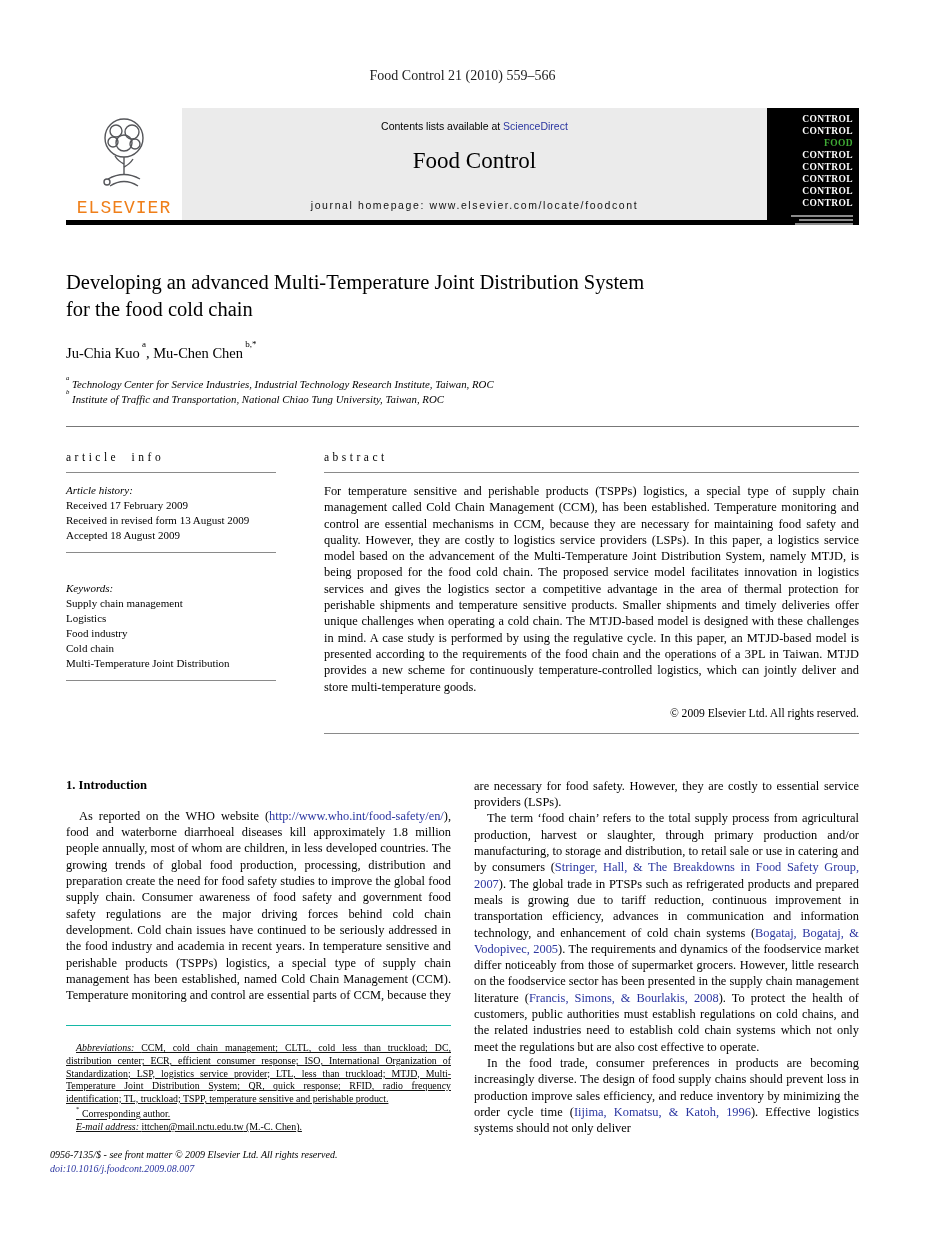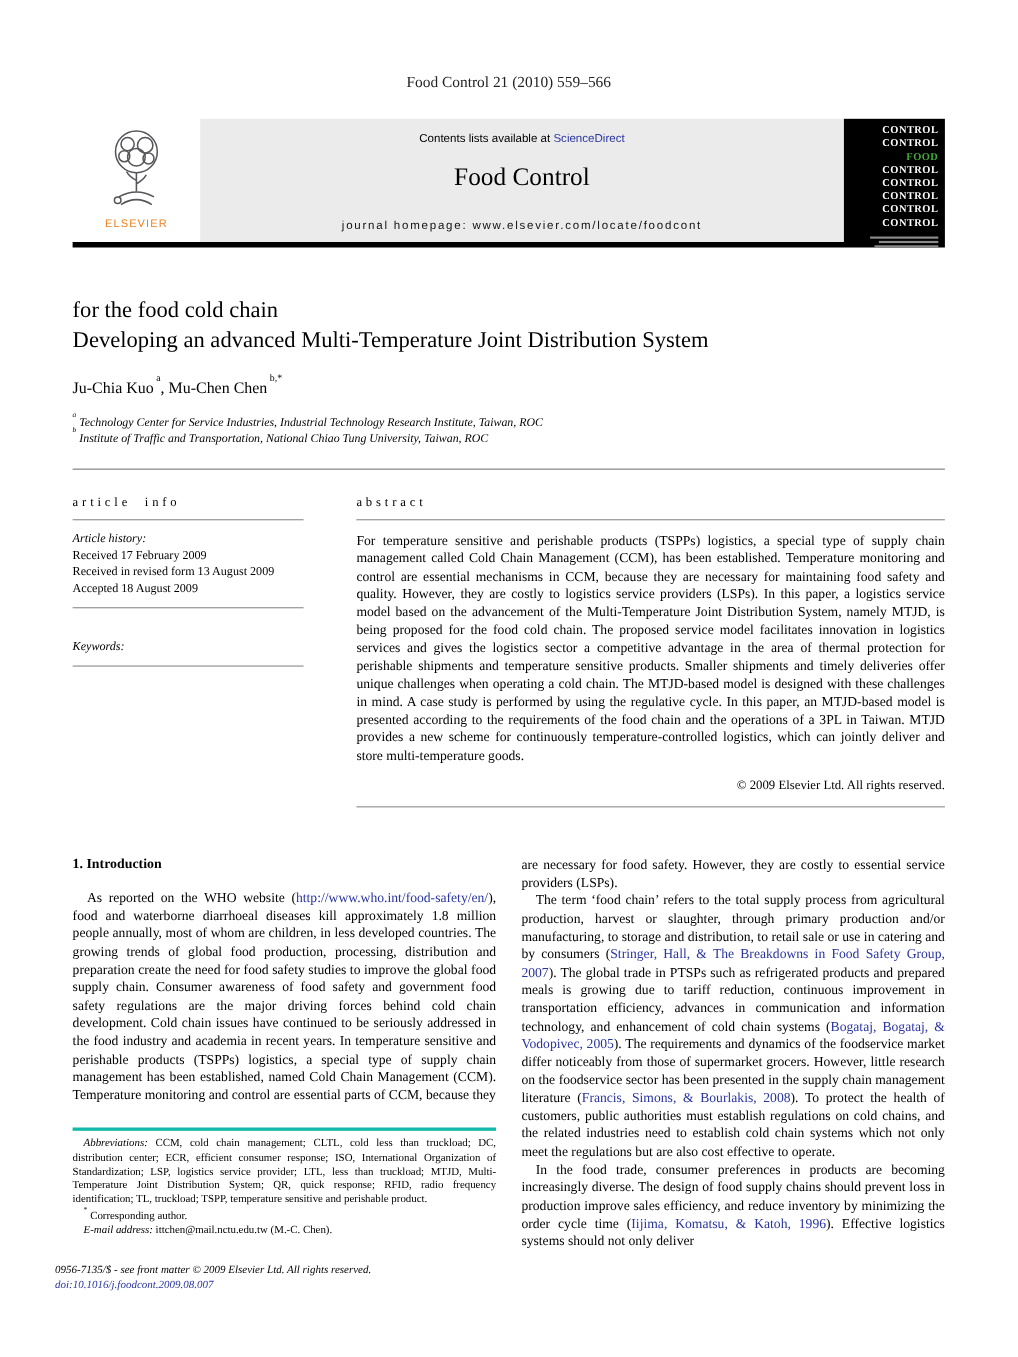--- a/index.html
+++ b/index.html
@@ -7,21 +7,21 @@
   body { font-family:"Liberation Serif", serif; color:#111; }
   .page { position:relative; width:925px; height:1234px; margin:0 auto; background:#fff; overflow:hidden; }
   .content { position:absolute; left:66px; width:793px; top:0; }
 
   
   .jref { padding-top:68px; text-align:center; font-size:14px; color:#222; }
 
   
   .banner { display:flex; margin-top:24px; height:112px; }
   .logo-box { width:116px; background:#fff; display:flex; flex-direction:column; align-items:center; justify-content:flex-start; padding-top:4px; }
-  .els-text { font-size:10px; letter-spacing:1px; color:var(--elsevier-orange,#ef7f1a); margin-top:2px; font-family:Liberation Sans, sans-serif; }
+  .els-text { font-size:18px; letter-spacing:1px; color:var(--elsevier-orange,#ef7f1a); margin-top:2px; font-family:Liberation Mono, monospace; }
   .banner-mid { flex:1; background:var(--banner-gray,#ebebeb); position:relative; text-align:center; padding-top:12px; }
   .contents-line { font-family:"Liberation Sans",sans-serif; font-size:10.5px; color:#000; }
   .contents-line .lnk { color:var(--link-blue,#2a35a0); }
   .jtitle { font-size:23px; margin-top:16px; color:#000; }
   .homepage { position:absolute; bottom:9px; left:0; right:0; font-family:"Liberation Sans",sans-serif; font-size:10.5px; letter-spacing:1.6px; color:#111; }
   .cover-box { width:92px; background:#000; display:flex; flex-direction:column; padding:5px 6px 4px 6px; }
   .cover-lines div { text-align:right; color:#fff; font-size:9.5px; font-weight:bold; line-height:12px; letter-spacing:0.4px; }
   .cover-lines .grn { color:var(--food-green,#3faa35); }
   .cover-fine { margin-top:4px; }
   .cover-fine i { display:block; height:2px; background:#8a8a8a; margin:2px 0 2px auto; }
@@ -58,21 +58,21 @@
   
   .body-cols { display:flex; margin-top:34px; }
   .col { width:385px; }
   .col + .col { margin-left:23px; }
   .sec-title { font-weight:bold; font-size:12.6px; margin-bottom:15px; color:#000; }
   p.para { font-size:12.4px; line-height:16.3px; text-align:justify; color:#000; margin:0; }
   p.para.ind { text-indent:13px; }
   .lnk { color:var(--link-blue,#2a35a0); cursor:pointer; }
 
   
-  .footnote { margin-top:22px; border-top:3px solid #14b8a6; padding-top:6px; }
+  .footnote { margin-top:22px; border-top:1px solid #14b8a6; padding-top:16px;text-decoration:underline; }
   .footnote p.para { font-size:9.9px; line-height:12.6px; }
   .footnote p.para.ind { text-indent:10px; }
   .footnote sup { font-size:0.7em; position:relative; top:-0.4em; }
 
   
   .bottom-block { position:absolute; left:50px; top:1148px; font-size:10px; line-height:14px; color:#000;font-style:italic; }
 </style>
 </head>
 <body>
 
@@ -129,22 +129,22 @@
           <span class="mini-logo"></span>
           <span>CONTROL</span>
         </div>
       </div>
     </div>
 
     <div class="black-bar"></div>
 
     <div class="title-block">
       <div class="title">
+          <div><span>Developing an advanced Multi-Temperature Joint Distribution System</span></div>
           <div><span>for the food cold chain</span></div>
-          <div><span>Developing an advanced Multi-Temperature Joint Distribution System</span></div>
         </div>
       <div class="authors"><span>Ju-Chia Kuo</span><sup>&nbsp;a</sup><span>, </span><span>Mu-Chen Chen</span><sup>&nbsp;b,*</sup></div>
       <div class="affils">
           <div><sup>a</sup><span> Technology Center for Service Industries, Industrial Technology Research Institute, Taiwan, ROC</span></div>
           <div><sup>b</sup><span> Institute of Traffic and Transportation, National Chiao Tung University, Taiwan, ROC</span></div>
         </div>
     </div>
 
     <div class="rule-full"></div>
 
@@ -154,20 +154,27 @@
         <div class="rule"></div>
         <div class="info-label">Article history:</div>
         <div class="info-lines">
             <div><span>Received 17 February 2009</span></div>
             <div><span>Received in revised form 13 August 2009</span></div>
             <div><span>Accepted 18 August 2009</span></div>
           </div>
         <div class="rule"></div>
         <div class="info-gap"></div>
         <div class="info-label">Keywords:</div>
+        <div class="info-lines">
+            <div><span>Supply chain management</span></div>
+            <div><span>Logistics</span></div>
+            <div><span>Food industry</span></div>
+            <div><span>Cold chain</span></div>
+            <div><span>Multi-Temperature Joint Distribution</span></div>
+          </div>
         <div class="rule"></div>
       </div>
 
       <div class="abs-col">
         <div class="sec-head">abstract</div>
         <div class="rule"></div>
         <div class="abs-text">
             <p class="para"><span>For temperature sensitive and perishable products (TSPPs) logistics, a special type of supply chain management called Cold Chain Management (CCM), has been established. Temperature monitoring and control are essential mechanisms in CCM, because they are necessary for maintaining food safety and quality. However, they are costly to logistics service providers (LSPs). In this paper, a logistics service model based on the advancement of the Multi-Temperature Joint Distribution System, namely MTJD, is being proposed for the food cold chain. The proposed service model facilitates innovation in logistics services and gives the logistics sector a competitive advantage in the area of thermal protection for perishable shipments and temperature sensitive products. Smaller shipments and timely deliveries offer unique challenges when operating a cold chain. The MTJD-based model is designed with these challenges in mind. A case study is performed by using the regulative cycle. In this paper, an MTJD-based model is presented according to the requirements of the food chain and the operations of a 3PL in Taiwan. MTJD provides a new scheme for continuously temperature-controlled logistics, which can jointly deliver and store multi-temperature goods.</span></p>
           </div>
         <div class="copyright">© 2009 Elsevier Ltd. All rights reserved.</div>

